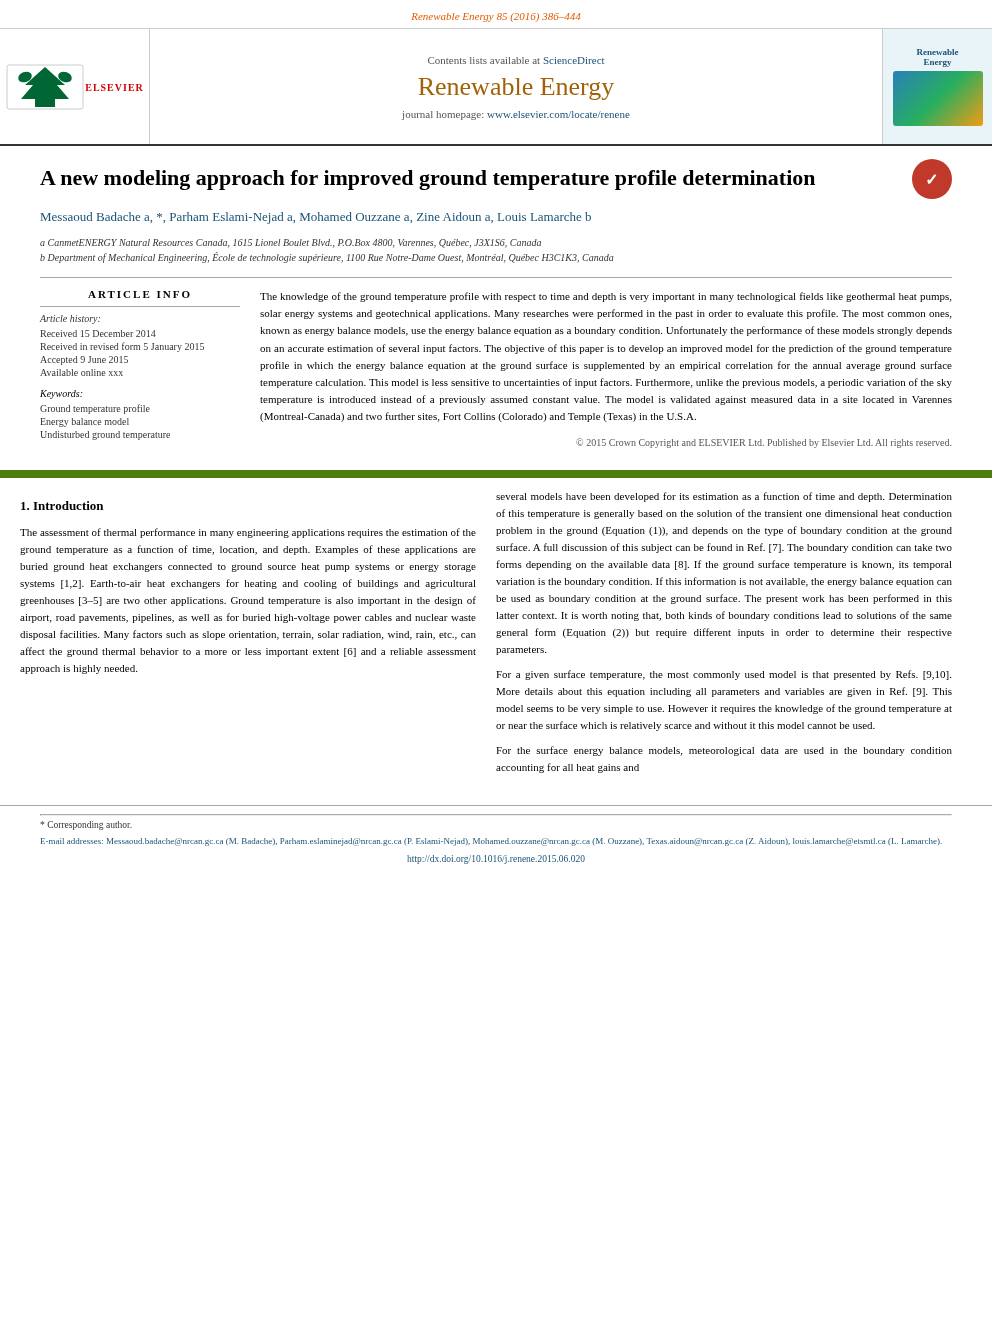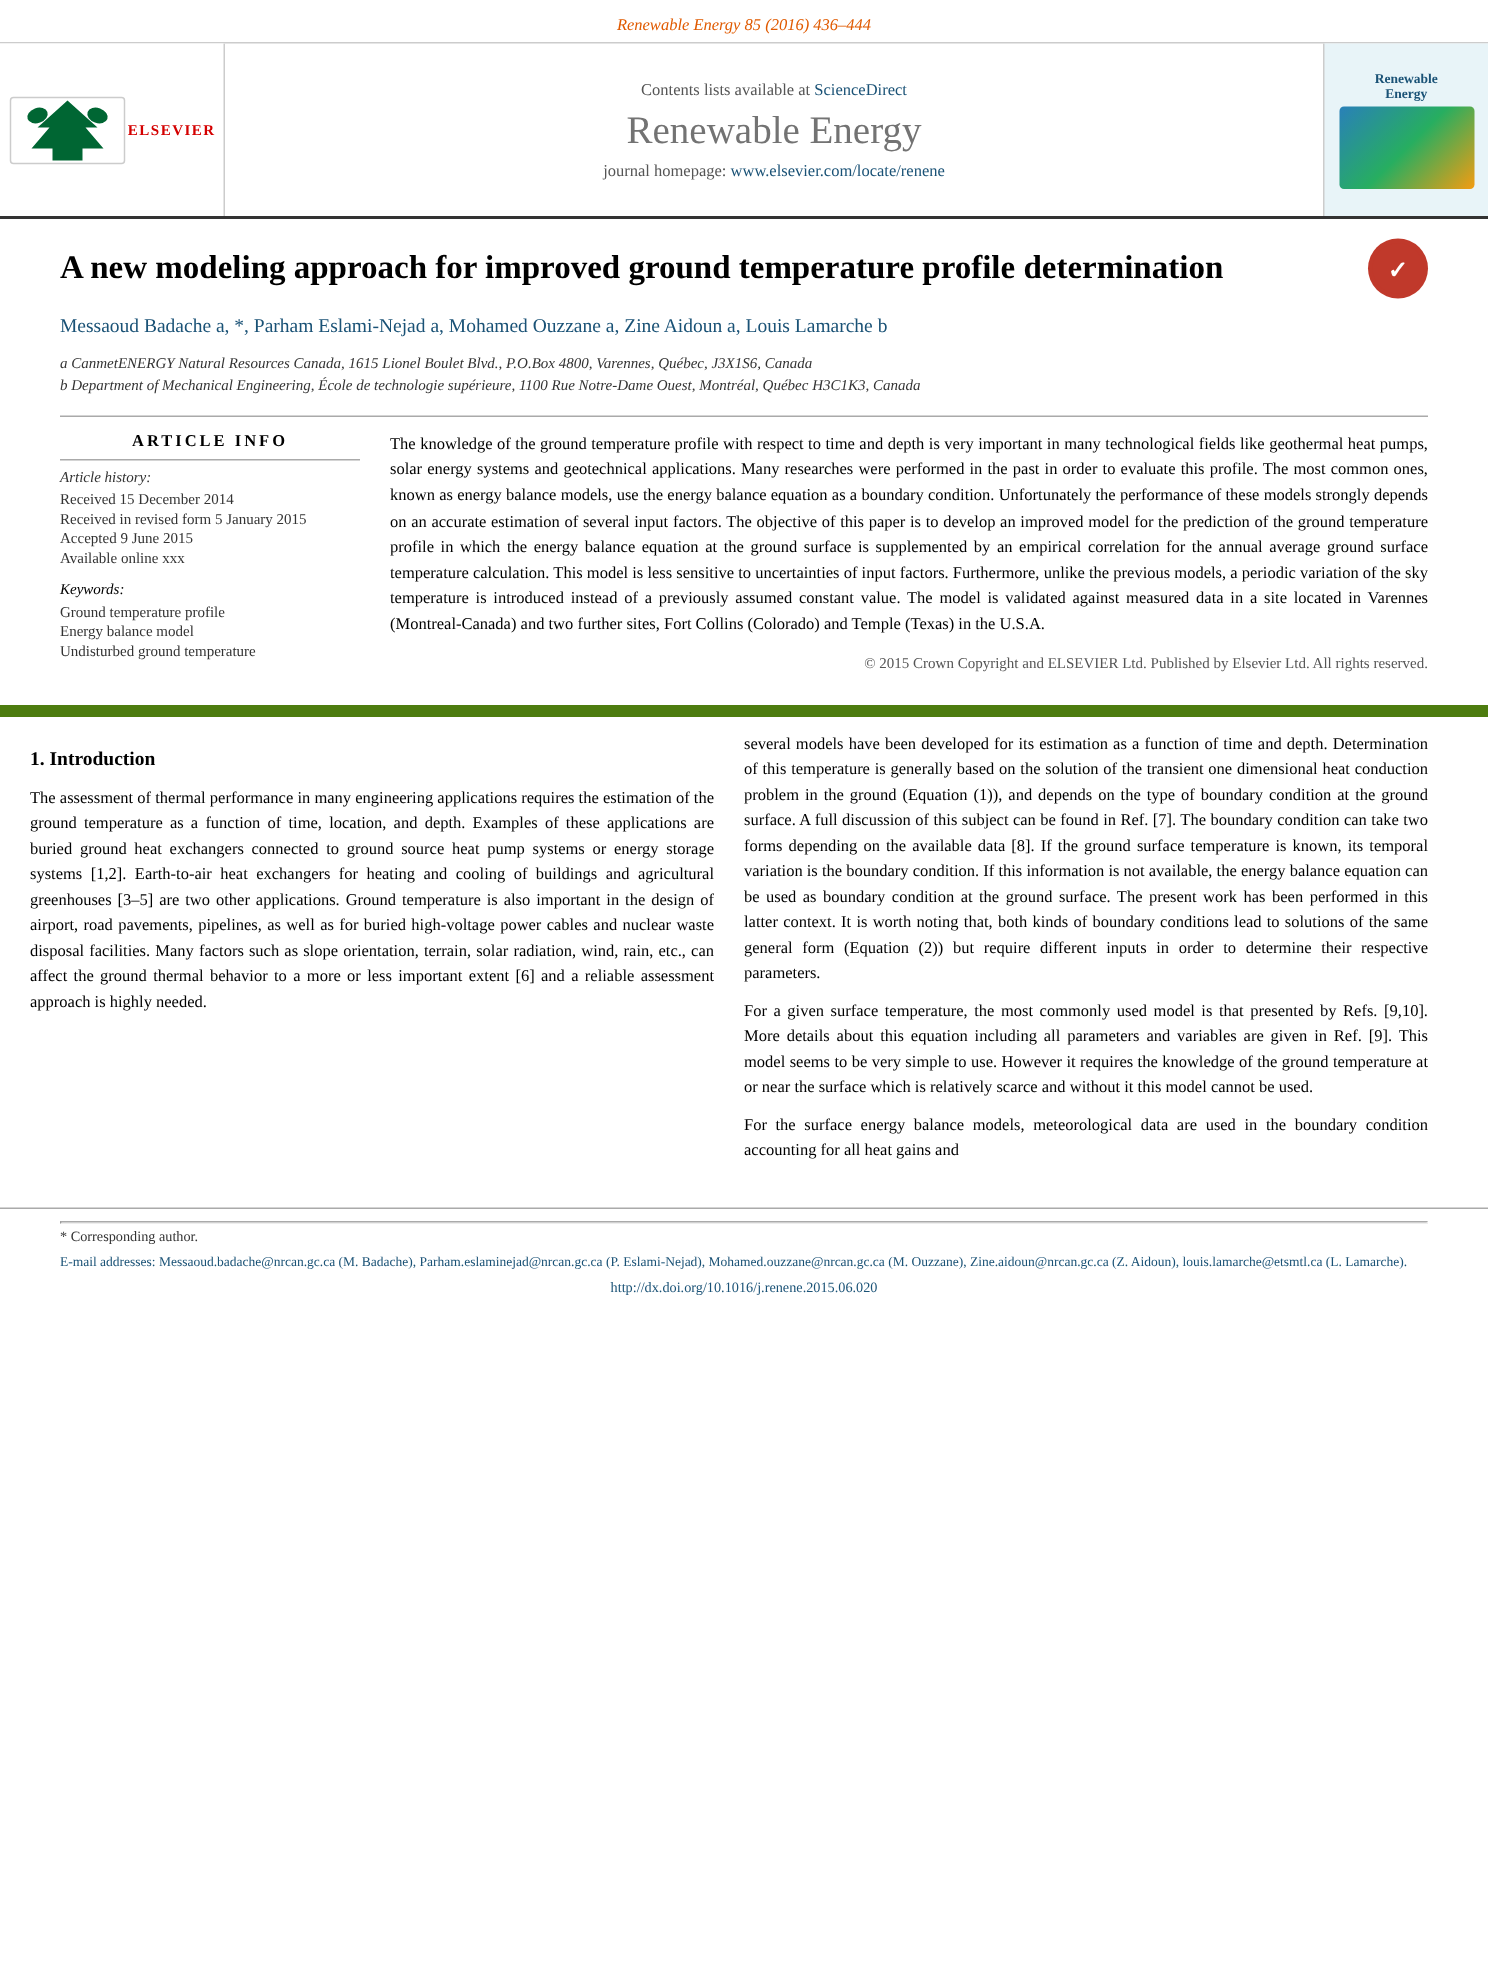--- a/index.html
+++ b/index.html
@@ -74,21 +74,21 @@
       color: #555;
       margin-bottom: 4px;
     }
     .contents-line a, .homepage-line a {
       color: #1a5276;
       text-decoration: none;
     }
     .journal-main-title {
       font-size: 26px;
       font-weight: normal;
-      color: #737373;
+      color: #a16207;
       font-family: 'Times New Roman', serif;
       margin: 2px 0;
     }
     .homepage-line {
       font-size: 11px;
       color: #555;
       margin-top: 4px;
     }
     .renewable-img {
       width: 110px;
@@ -291,21 +291,21 @@
       font-size: 9px;
       color: #555;
     }
   </style>
 </head>
 <body>
 
 <div class="page">
 
   <div class="journal-header">
-    <span class="journal-ref">Renewable Energy 85 (2016) 436–444</span>
+    <span class="journal-ref">Renewable Energy 85 (2016) 386–444</span>
   </div>
 
   <div class="header-bar">
 
     <div class="elsevier-logo">
       <div class="logo-img">
 
         <svg width="80" height="48" viewBox="0 0 80 48">
           <rect x="2" y="2" width="76" height="44" rx="2" fill="#fff" stroke="#ccc" stroke-width="1"></rect>
 
@@ -395,21 +395,21 @@
         <div class="para">For the surface energy balance models, meteorological data are used in the boundary condition accounting for all heat gains and</div>
       </div>
     </div>
   </div>
 
   <div class="footnote-area">
     <hr style="border-top:1px solid #aaa; margin-bottom:4px;">
     <div class="corr">* Corresponding author.</div>
     <div class="email-line">
       <span>E-mail addresses:</span>
-      <span style="color:#1a5276;">Messaoud.badache@nrcan.gc.ca (M. Badache), Parham.eslaminejad@nrcan.gc.ca (P. Eslami-Nejad), Mohamed.ouzzane@nrcan.gc.ca (M. Ouzzane), Zine.aidoun@nrcan.gc.ca (Z. Aidoun), louis.lamarche@etsmtl.ca (L. Lamarche).</span>
+      <span style="color:#1a5276;">Messaoud.badache@nrcan.gc.ca (M. Badache), Parham.eslaminejad@nrcan.gc.ca (P. Eslami-Nejad), Mohamed.ouzzane@nrcan.gc.ca (M. Ouzzane), Texas.aidoun@nrcan.gc.ca (Z. Aidoun), louis.lamarche@etsmtl.ca (L. Lamarche).</span>
     </div>
     <div class="doi-line">
       <a href="#" style="color:#1a5276; text-decoration:none;">http://dx.doi.org/10.1016/j.renene.2015.06.020</a>
     </div>
   </div>
 
 
 </div>
 
 </body></html>

